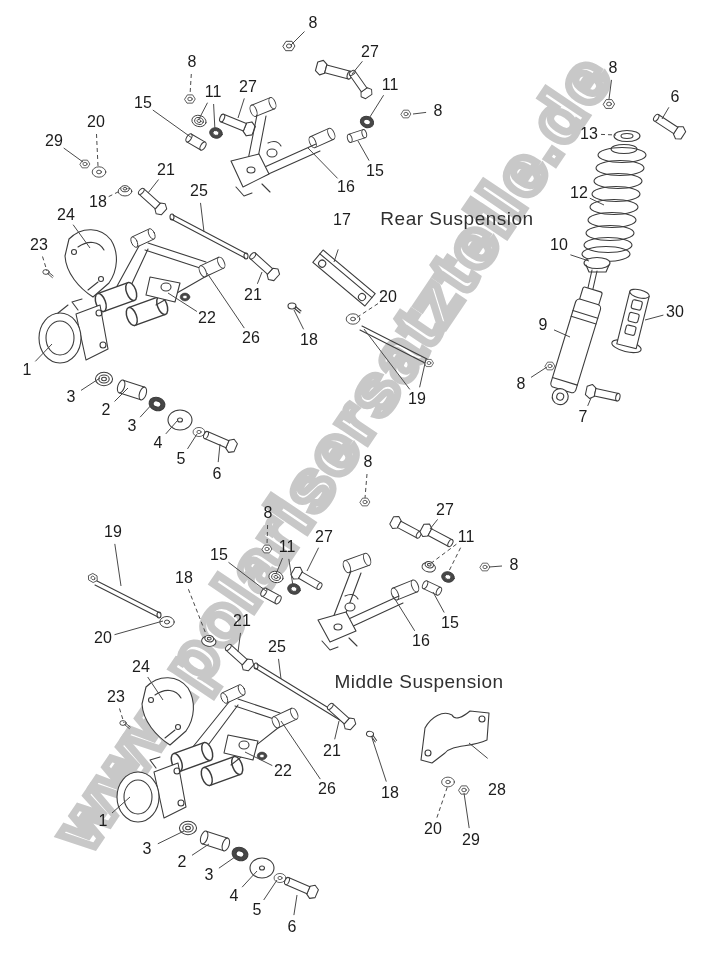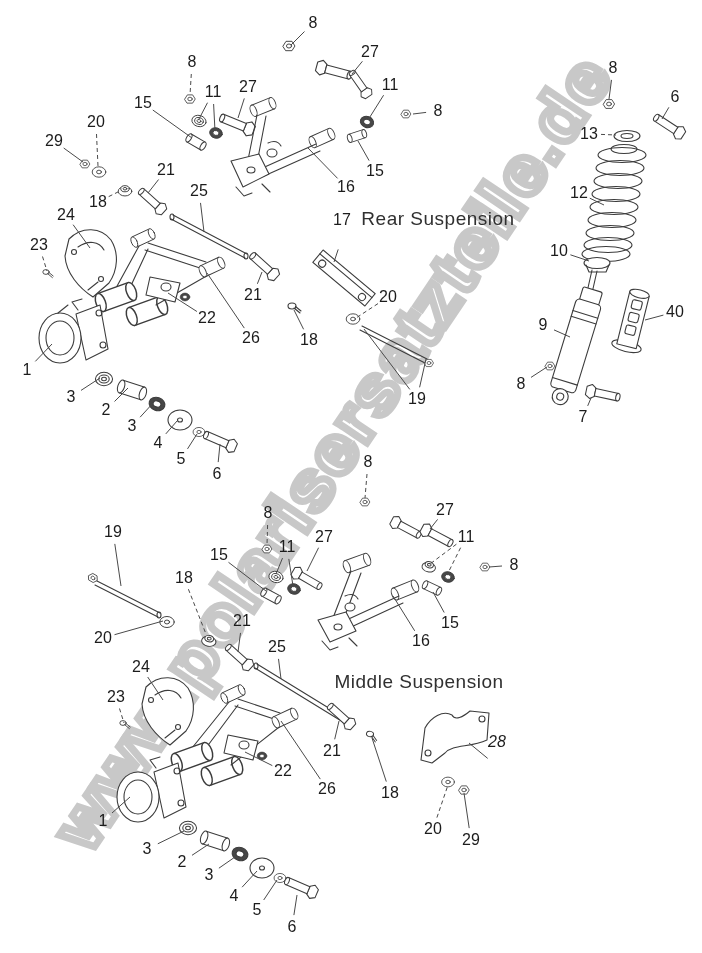--- a/index.html
+++ b/index.html
@@ -394,34 +394,34 @@
       <div class="callout" style="left: 54px; top: 141px;">29</div>
       <div class="callout" style="left: 390px; top: 85px;">11</div>
       <div class="callout" style="left: 438px; top: 111px;">8</div>
       <div class="callout" style="left: 375px; top: 171px;">15</div>
       <div class="callout" style="left: 346px; top: 187px;">16</div>
       <div class="callout" style="left: 342px; top: 220px;">17</div>
       <div class="callout" style="left: 613px; top: 68px;">8</div>
       <div class="callout" style="left: 675px; top: 97px;">6</div>
       <div class="callout" style="left: 589px; top: 134px;">13</div>
       <div class="callout" style="left: 579px; top: 193px;">12</div>
-      <div class="callout" style="left: 559px; top: 251px;">10</div>
+      <div class="callout" style="left: 559px; top: 245px;">10</div>
       <div class="callout" style="left: 166px; top: 170px;">21</div>
       <div class="callout" style="left: 98px; top: 202px;">18</div>
       <div class="callout" style="left: 199px; top: 191px;">25</div>
       <div class="callout" style="left: 66px; top: 215px;">24</div>
       <div class="callout" style="left: 39px; top: 245px;">23</div>
       <div class="callout" style="left: 253px; top: 295px;">21</div>
       <div class="callout" style="left: 207px; top: 318px;">22</div>
       <div class="callout" style="left: 251px; top: 338px;">26</div>
       <div class="callout" style="left: 309px; top: 340px;">18</div>
       <div class="callout" style="left: 388px; top: 297px;">20</div>
       <div class="callout" style="left: 417px; top: 399px;">19</div>
       <div class="callout" style="left: 543px; top: 325px;">9</div>
-      <div class="callout" style="left: 675px; top: 312px;">40</div>
+      <div class="callout" style="left: 675px; top: 312px;">30</div>
       <div class="callout" style="left: 521px; top: 384px;">8</div>
       <div class="callout" style="left: 583px; top: 417px;">7</div>
       <div class="callout" style="left: 27px; top: 370px;">1</div>
       <div class="callout" style="left: 71px; top: 397px;">3</div>
       <div class="callout" style="left: 106px; top: 410px;">2</div>
       <div class="callout" style="left: 132px; top: 426px;">3</div>
       <div class="callout" style="left: 158px; top: 443px;">4</div>
       <div class="callout" style="left: 181px; top: 459px;">5</div>
       <div class="callout" style="left: 217px; top: 474px;">6</div>
       <div class="callout" style="left: 268px; top: 513px;">8</div>
@@ -438,27 +438,27 @@
       <div class="callout" style="left: 421px; top: 641px;">16</div>
       <div class="callout" style="left: 103px; top: 638px;">20</div>
       <div class="callout" style="left: 141px; top: 667px;">24</div>
       <div class="callout" style="left: 116px; top: 697px;">23</div>
       <div class="callout" style="left: 242px; top: 621px;">21</div>
       <div class="callout" style="left: 277px; top: 647px;">25</div>
       <div class="callout" style="left: 332px; top: 751px;">21</div>
       <div class="callout" style="left: 283px; top: 771px;">22</div>
       <div class="callout" style="left: 327px; top: 789px;">26</div>
       <div class="callout" style="left: 390px; top: 793px;">18</div>
-      <div class="callout" style="left: 497px; top: 742px; font-style: italic;">28</div>
+      <div class="callout" style="left: 497px; top: 790px;">28</div>
       <div class="callout" style="left: 433px; top: 829px;">20</div>
       <div class="callout" style="left: 471px; top: 840px;">29</div>
       <div class="callout" style="left: 103px; top: 821px;">1</div>
       <div class="callout" style="left: 147px; top: 849px;">3</div>
       <div class="callout" style="left: 182px; top: 862px;">2</div>
       <div class="callout" style="left: 209px; top: 875px;">3</div>
       <div class="callout" style="left: 234px; top: 896px;">4</div>
       <div class="callout" style="left: 257px; top: 910px;">5</div>
       <div class="callout" style="left: 292px; top: 927px;">6</div>
-      <div class="section-label" style="left: 438px; top: 219px;">Rear Suspension</div>
+      <div class="section-label" style="left: 457px; top: 219px;">Rear Suspension</div>
       <div class="section-label" style="left: 419px; top: 682px;">Middle Suspension</div>
     </div>
 
 </div>
 
 </body></html>

